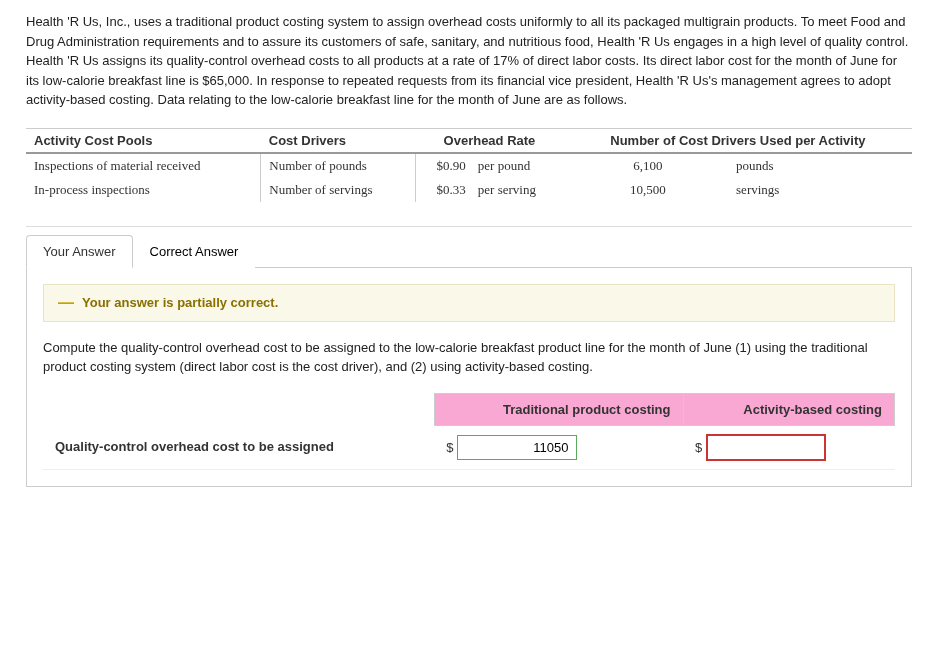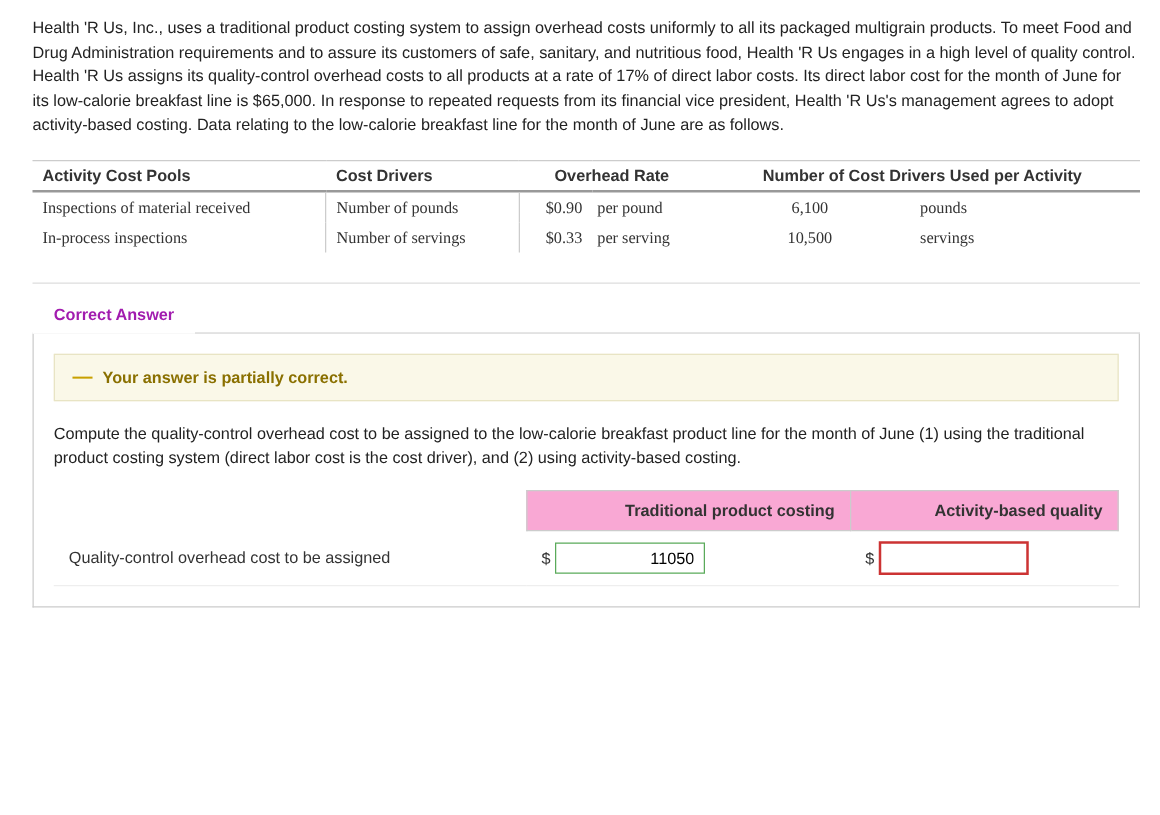--- a/index.html
+++ b/index.html
@@ -96,22 +96,22 @@
       margin-bottom: -1px;
       background: #fff;
     }
     .tab.active {
       border: 1px solid #ccc;
       border-bottom: 1px solid #fff;
       border-radius: 4px 4px 0 0;
       font-weight: normal;
     }
     .tab.correct {
-      color: #a21caf;
-      font-weight: bold;
+      color: #000000;
+      font-weight: normal;
     }
 
     
     .answer-section {
       border: 1px solid #ccc;
       border-top: none;
       padding: 16px;
       background: #fff;
     }
 
@@ -161,21 +161,21 @@
     }
     .answer-table thead tr th:first-child {
       background: transparent;
       border: none;
     }
     .answer-table tbody tr td {
       padding: 8px 12px;
       border-bottom: 1px solid #eee;
     }
     .answer-table tbody tr td:first-child {
-      font-weight: normal;
+      font-weight: bold;
     }
 
     .input-cell {
       display: flex;
       align-items: center;
       gap: 4px;
     }
     .dollar-sign {
       font-size: 13px;
       color: #333;
@@ -234,38 +234,39 @@
         <td class="overhead-unit-col">per serving</td>
         <td class="num-cost-col">10,500</td>
         <td class="num-unit-col">servings</td>
       </tr>
     </tbody>
   </table>
 
   <hr class="divider">
 
   <div class="tabs-container">
+    <div class="tab active">Your Answer</div>
     <div class="tab correct">Correct Answer</div>
   </div>
 
   <div class="answer-section">
 
     <div class="partial-correct-banner">
       <span class="minus-icon">—</span>
       <span class="partial-text">Your answer is partially correct.</span>
     </div>
 
     <p class="compute-question">Compute the quality-control overhead cost to be assigned to the low-calorie breakfast product line for the month of June (1) using the traditional product costing system (direct labor cost is the cost driver), and (2) using activity-based costing.</p>
 
     <table class="answer-table">
       <thead>
         <tr>
           <th style="background:transparent;border:none;text-align:left;"></th>
           <th class="col-header-traditional">Traditional product costing</th>
-          <th class="col-header-activity">Activity-based quality</th>
+          <th class="col-header-activity">Activity-based costing</th>
         </tr>
       </thead>
       <tbody>
         <tr>
           <td>Quality-control overhead cost to be assigned</td>
           <td>
             <div class="input-cell">
               <span class="dollar-sign">$</span>
               <input type="text" class="answer-input correct" value="11050" style="">
             </div>

